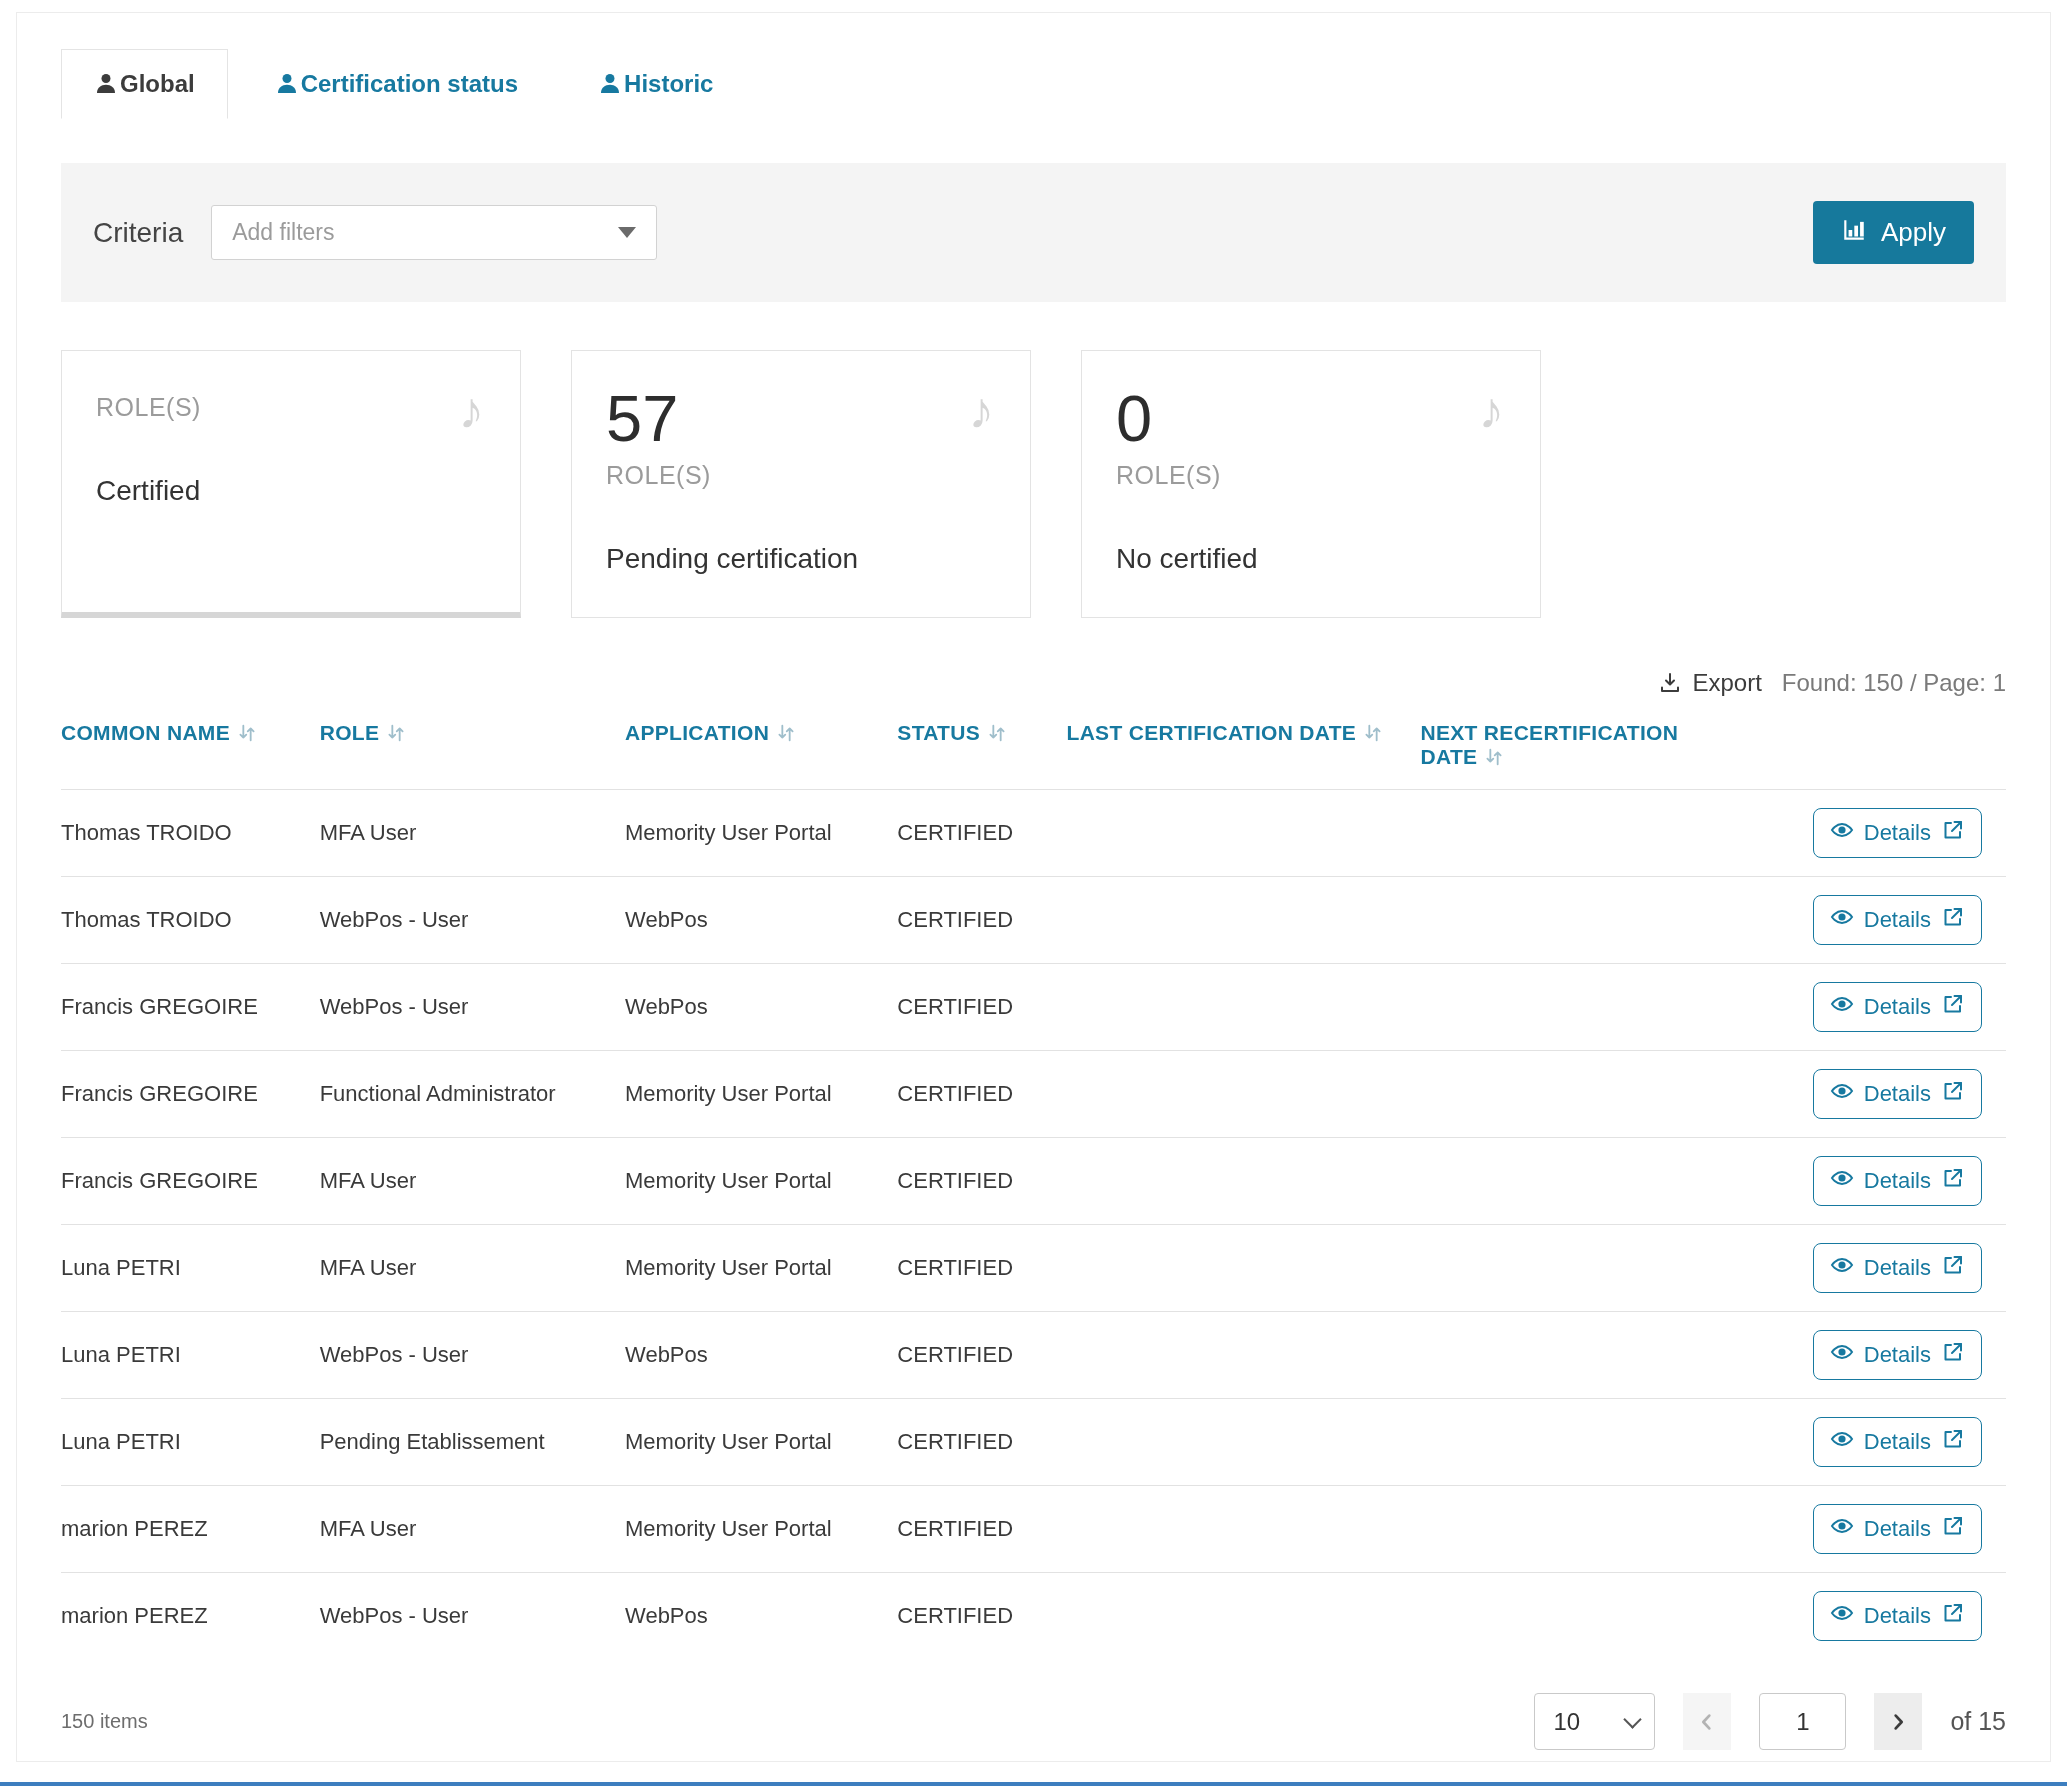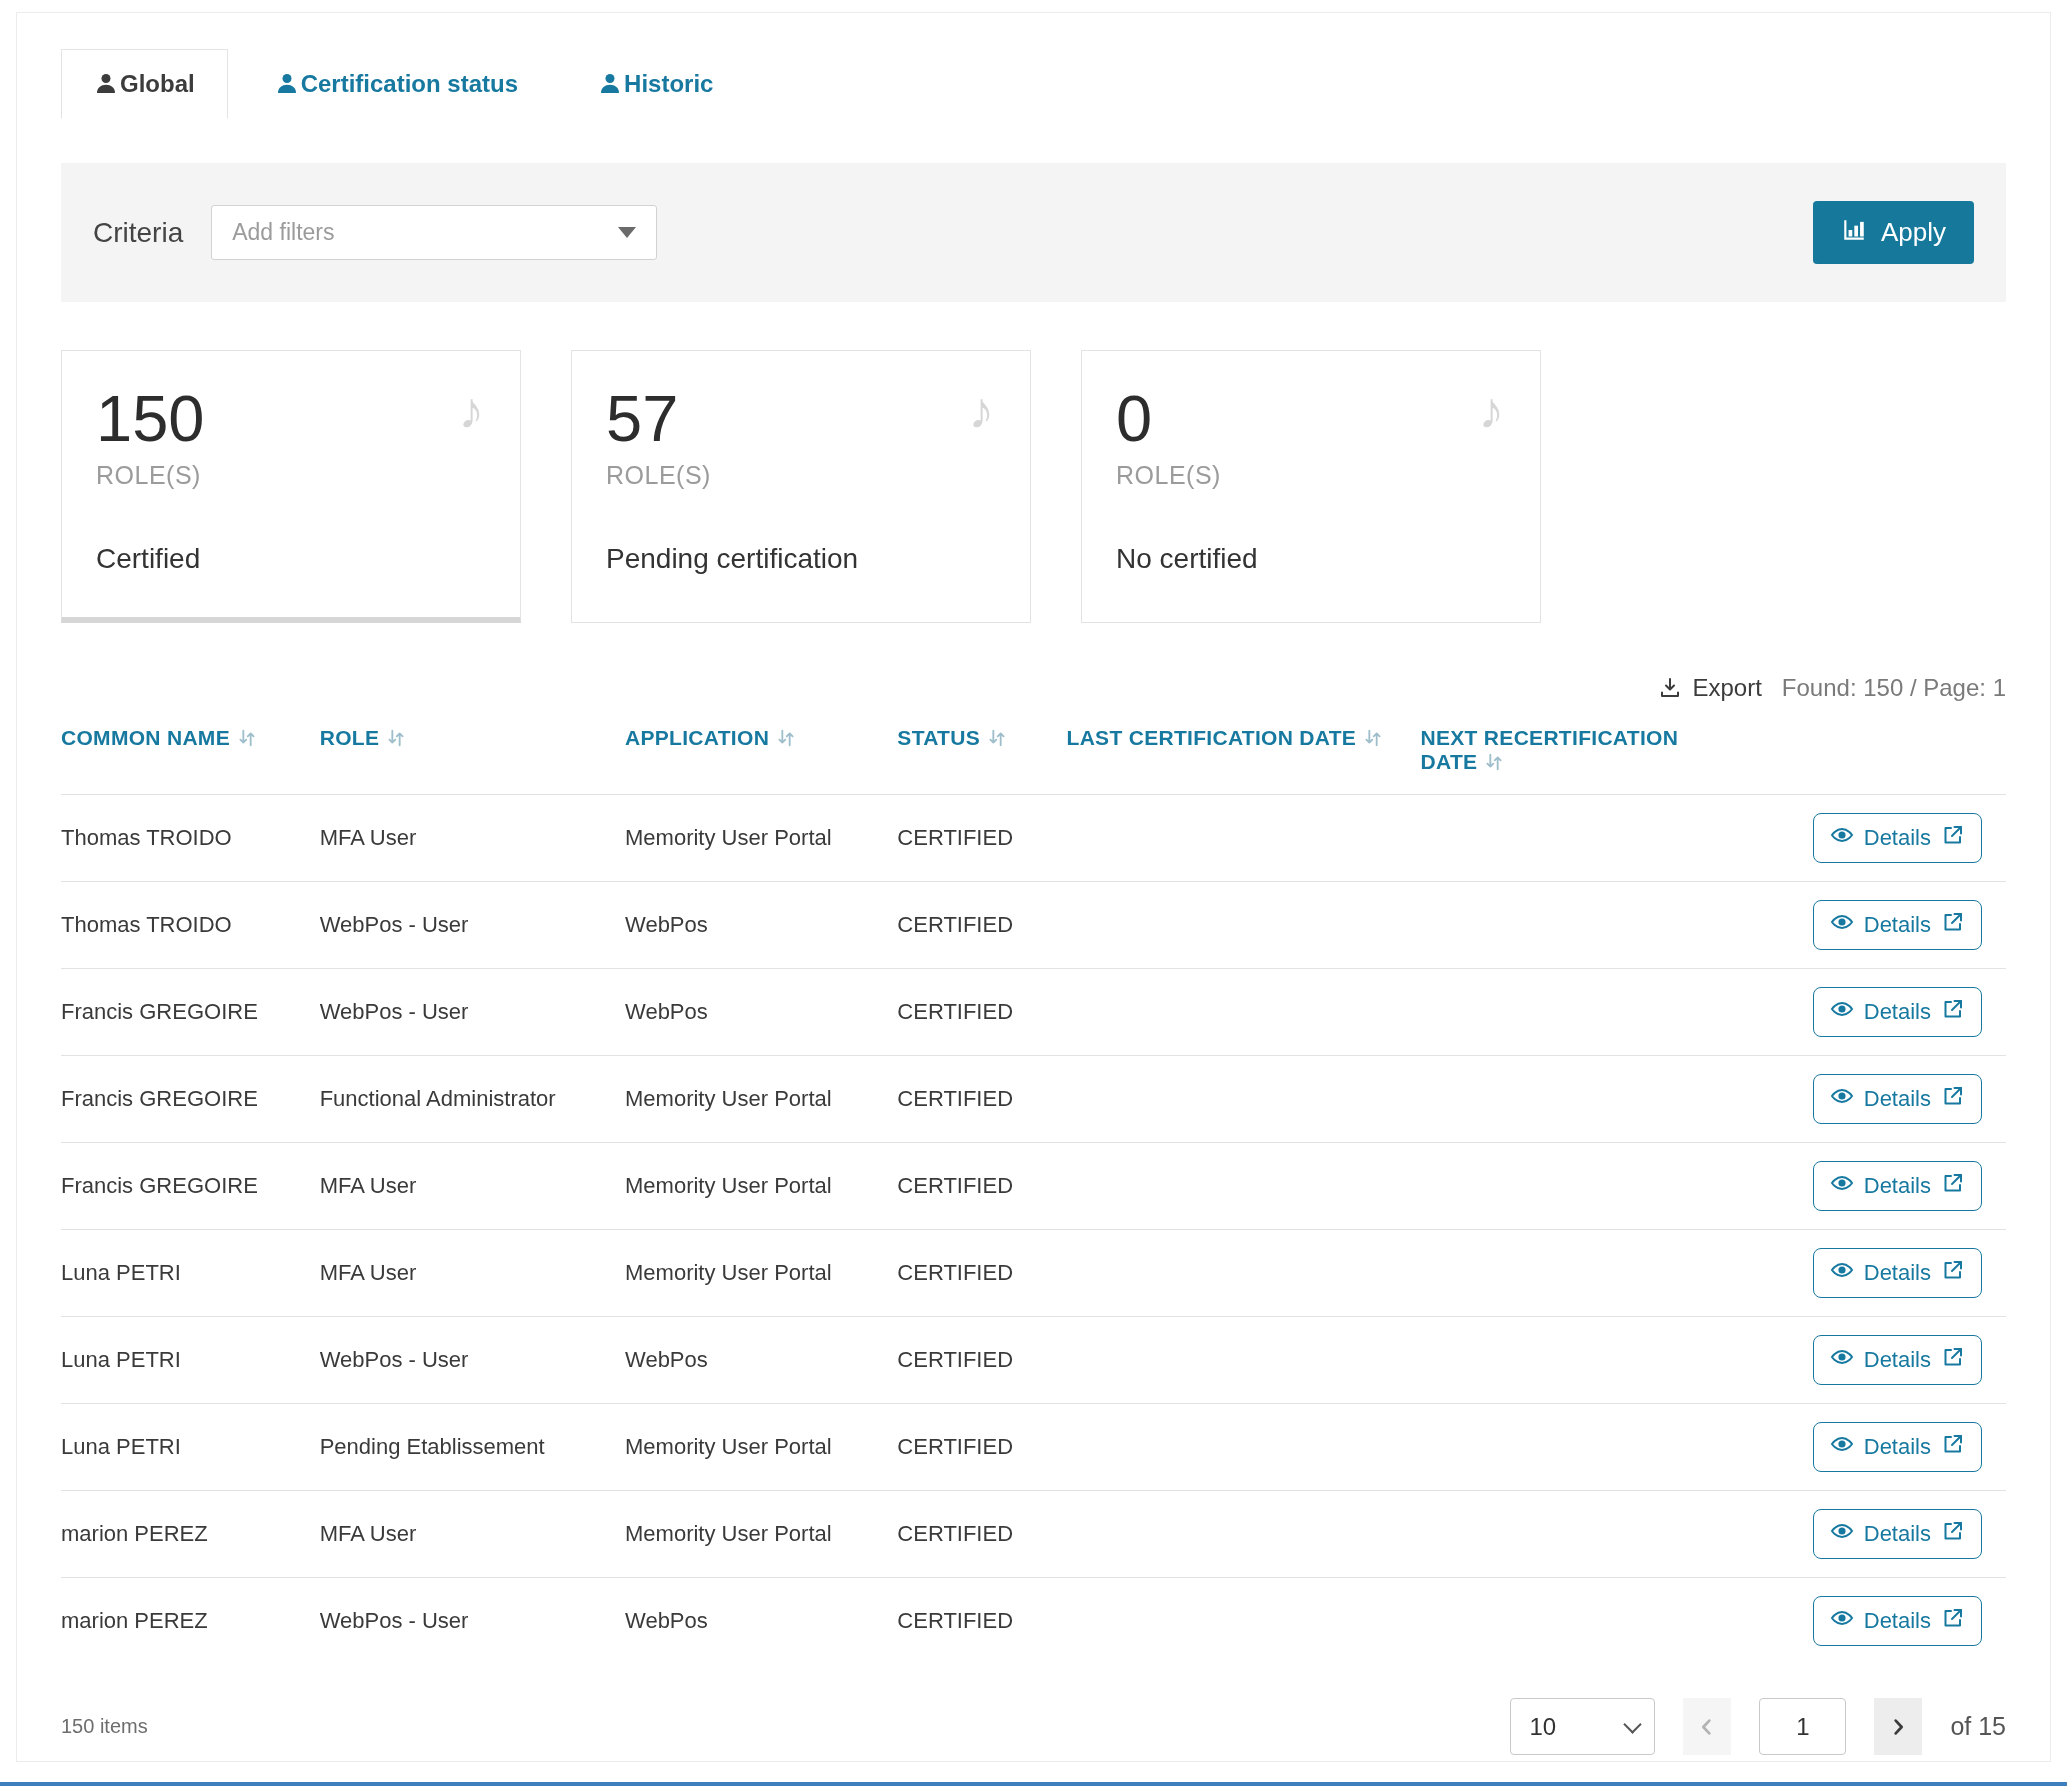--- a/index.html
+++ b/index.html
@@ -62,21 +62,21 @@
   .details-btn svg { width: 24px; height: 24px; }
   .eye-icon svg { fill: none; stroke: currentColor; stroke-width: 2; }
   .eye-icon svg circle { fill: currentColor; }
   .ext-icon svg { fill: none; stroke: currentColor; stroke-width: 2; stroke-linecap: round; stroke-linejoin: round; }
 
   
   .pagination { display: flex; align-items: center; margin: 34px 0 40px; }
   .items-count { font-size: 20px; color: #6d6d6d; }
   .pager { margin-left: auto; display: flex; align-items: center; gap: 28px; }
   .select-wrap { position: relative; }
-  .select-wrap select { appearance: none; -webkit-appearance: none; width: 145px; height: 57px; border: 1px solid #c9c9c9;
+  .select-wrap select { appearance: none; -webkit-appearance: none; width: 121px; height: 57px; border: 1px solid #c9c9c9;
                         border-radius: 4px; background: #fff; font-size: 24px; color: #333; padding: 0 40px 0 18px; font-family: inherit; }
   .select-wrap::after { content: ""; position: absolute; right: 16px; top: 20px; width: 11px; height: 11px;
                         border-right: 2px solid #555; border-bottom: 2px solid #555; transform: rotate(45deg); pointer-events: none; }
   .pg-btn { width: 48px; height: 57px; border: none; display: inline-flex; align-items: center; justify-content: center; cursor: pointer; background: #f2f2f2; }
   .pg-btn svg { width: 22px; height: 22px; fill: none; stroke-width: 3; stroke-linecap: round; stroke-linejoin: round; }
   .pg-btn.prev { background: #f5f5f5; } .pg-btn.prev svg { stroke: #b3b3b3; }
   .pg-btn.next { background: #ededed; } .pg-btn.next svg { stroke: #3c3c3c; }
   .page-input { width: 87px; height: 57px; border: 1px solid #c9c9c9; border-radius: 4px; text-align: center; font-size: 24px; color: #333; font-family: inherit; }
   .of-label { font-size: 25px; color: #555; }
 
@@ -130,21 +130,20 @@
             <rect x="7" y="12" width="3.4" height="6"></rect>
             <rect x="12.3" y="8" width="3.4" height="10"></rect>
             <rect x="17.6" y="4.5" width="3.4" height="13.5"></rect>
           </svg>
         <span>Apply</span>
       </button>
     </div>
 
     <div class="stats">
       <div class="stat-card active">
-        <div class="stat-value">150</div>
         <div class="stat-unit">ROLE(S)</div>
         <div class="stat-note">♪</div>
         <div class="stat-label">Certified</div>
       </div>
       <div class="stat-card">
         <div class="stat-value">57</div>
         <div class="stat-unit">ROLE(S)</div>
         <div class="stat-note">♪</div>
         <div class="stat-label">Pending certification</div>
       </div>

